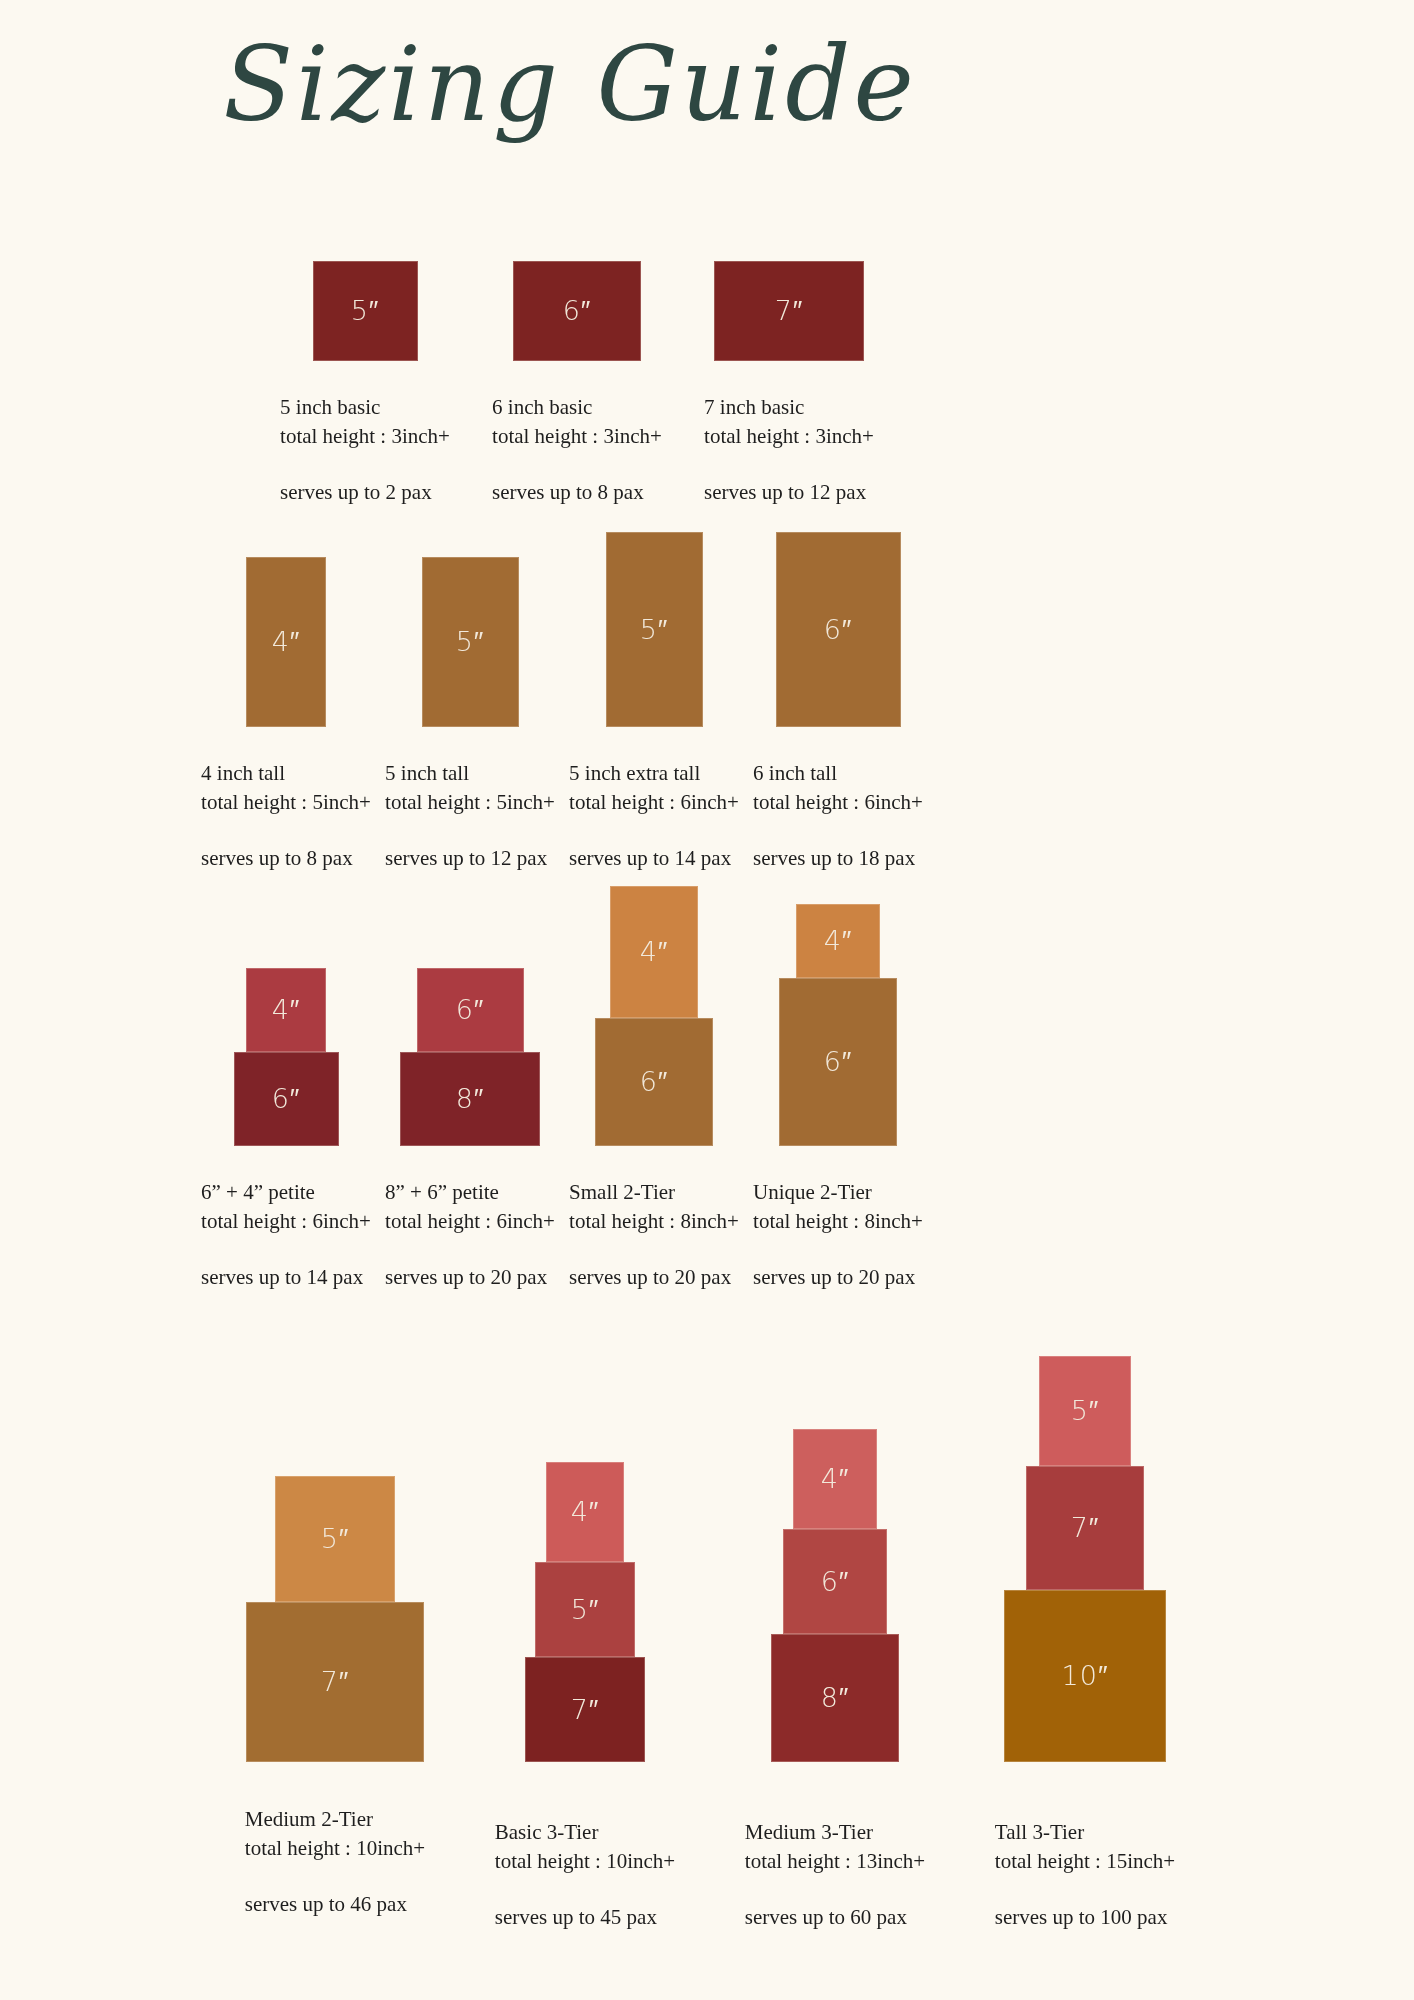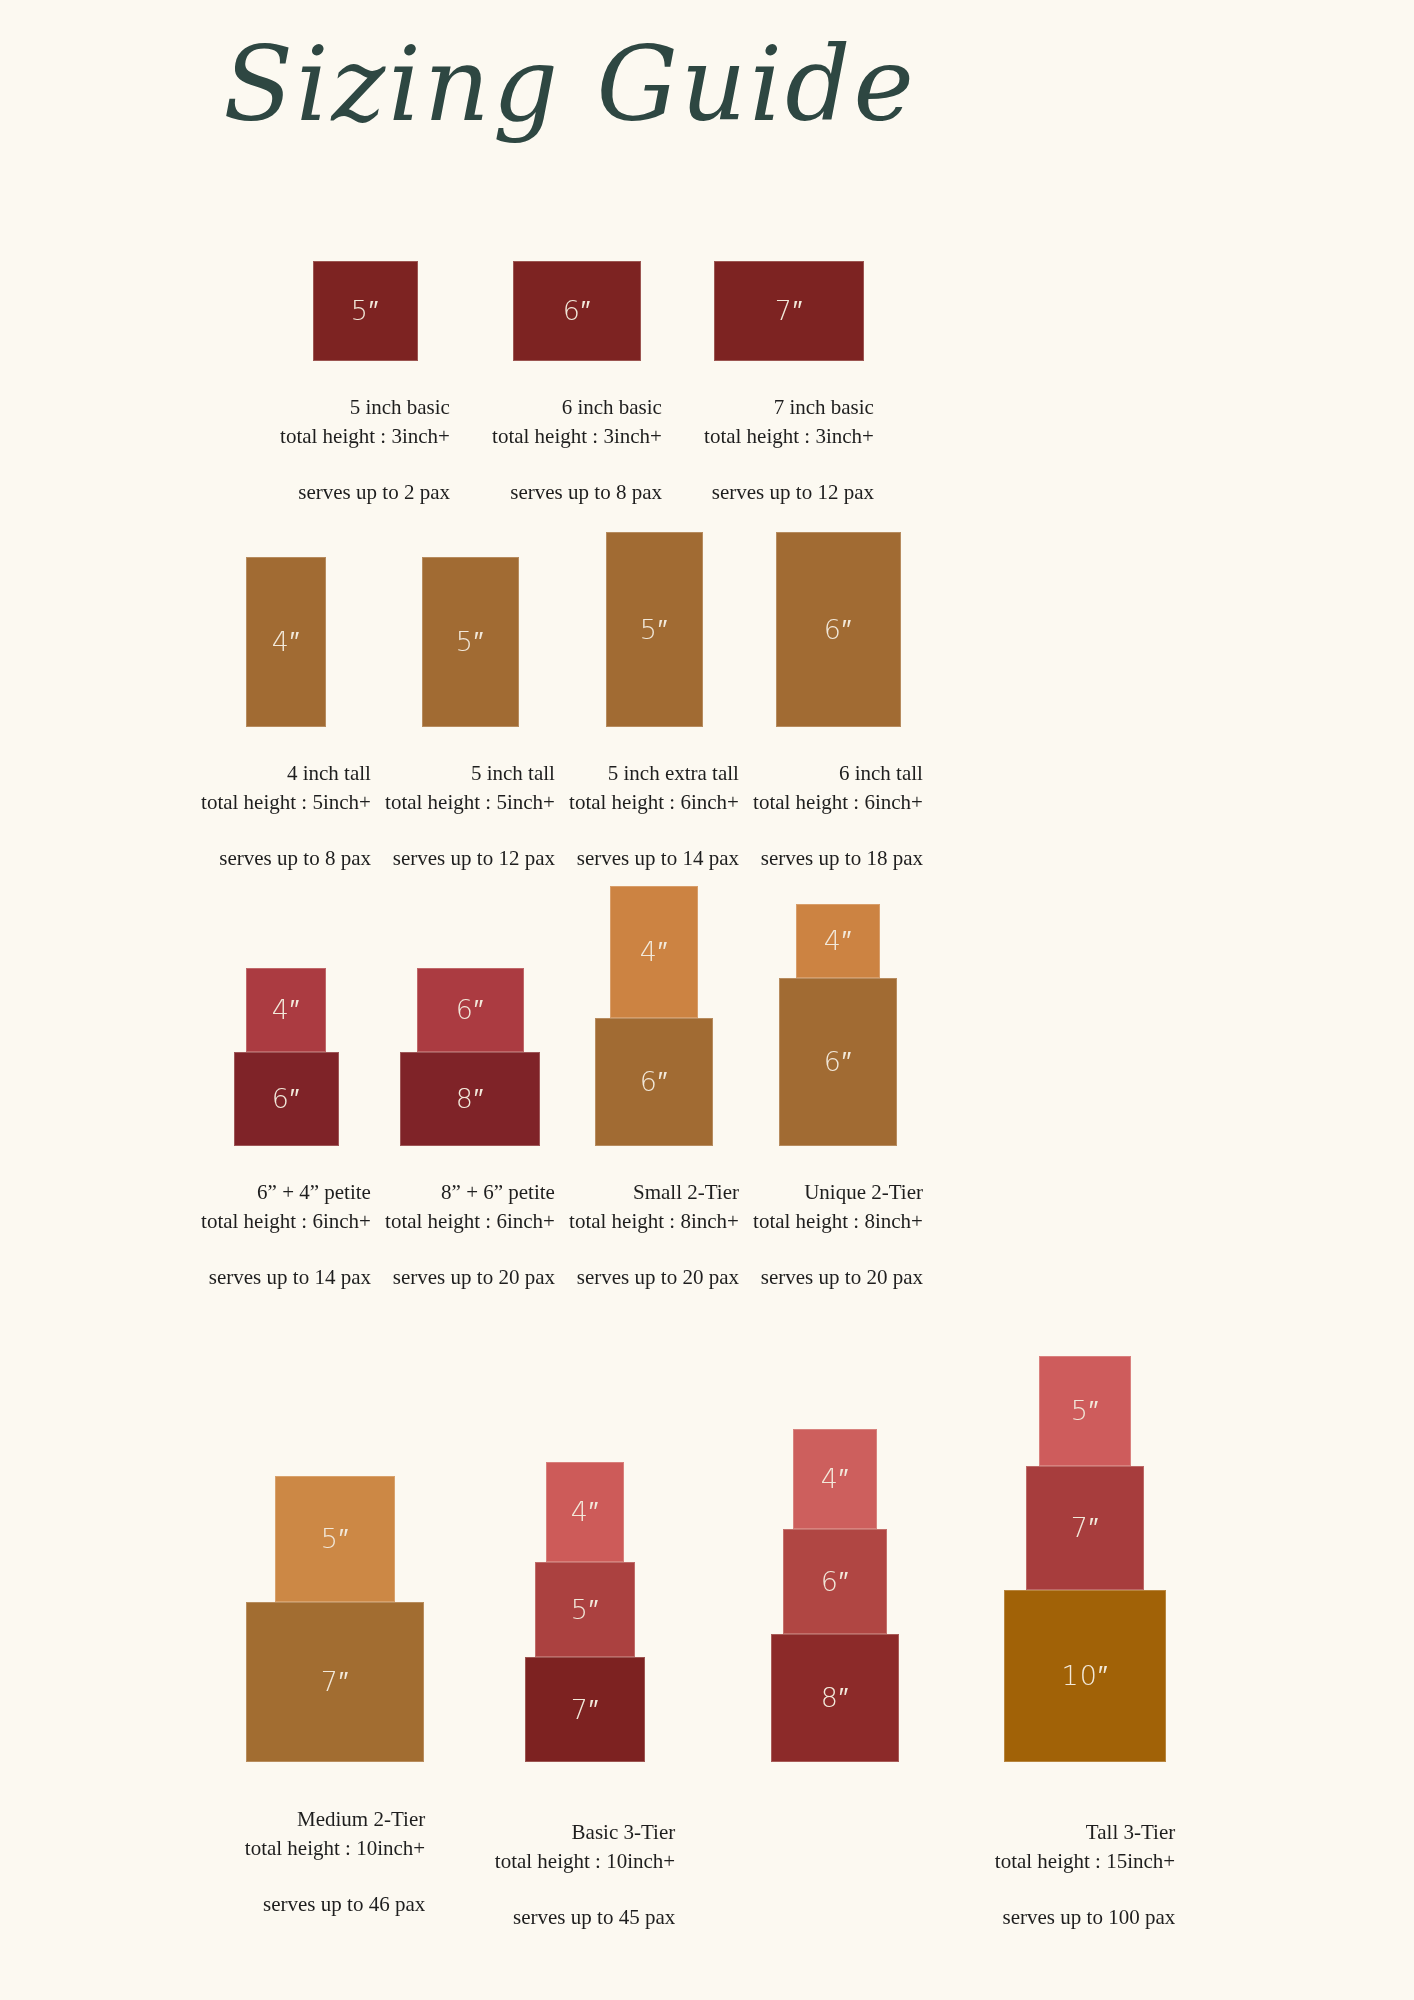--- a/index.html
+++ b/index.html
@@ -23,21 +23,21 @@
   .col{display:flex;flex-direction:column;align-items:center}
   .stack{display:flex;flex-direction:column;align-items:center;justify-content:flex-end}
   .tier{
     display:flex;align-items:center;justify-content:center;
     box-sizing:border-box;border:1px solid rgba(250,240,228,.25);
   }
   .tl{
     font-family:"DejaVu Sans",sans-serif;font-weight:200;
     font-size:27px;color:var(--tierlabel,#f2e9db);letter-spacing:1px;
   }
-  .cap{text-align:right;margin-top:32px;font-size:21px;line-height:29px}
+  .cap{text-align:left;margin-top:32px;font-size:21px;line-height:29px}
   .cap-s{margin-top:27px}
   .row1{margin:118px 0 0 259px}.row1 .col{width:212px}.row1 .stack{height:100px}
   .row2{margin:25px 0 0 194px}.row2 .col{width:184px}.row2 .stack{height:195px}
   .row3{margin:13px 0 0 194px}.row3 .col{width:184px}.row3 .stack{height:260px}
   .row4{margin:64px 0 0 210px}.row4 .col{width:250px}.row4 .stack{height:406px}
   .row4 .cap{margin-top:56px}
   .row4 .col.raised .cap{margin-top:43px}
 </style>
 </head>
 <body>
@@ -238,20 +238,25 @@
         <div class="tier" style="width: 84px; height: 100px; background: rgb(205, 95, 93);">
             <span class="tl">4″</span>
           </div>
         <div class="tier" style="width: 104px; height: 105px; background: rgb(176, 70, 67);">
             <span class="tl">6″</span>
           </div>
         <div class="tier" style="width: 128px; height: 128px; background: rgb(140, 42, 41);">
             <span class="tl">8″</span>
           </div>
       </div>
+      <div class="cap">
+        <div class="cap-name">Medium 3-Tier</div>
+        <div class="cap-h">total height : 13inch+</div>
+        <div class="cap-s">serves up to 60 pax</div>
+      </div>
     </div>
     <div class="col">
       <div class="stack">
         <div class="tier" style="width: 92px; height: 110px; background: rgb(206, 92, 92);">
             <span class="tl">5″</span>
           </div>
         <div class="tier" style="width: 118px; height: 124px; background: rgb(167, 61, 61);">
             <span class="tl">7″</span>
           </div>
         <div class="tier" style="width: 162px; height: 172px; background: #a16207;">

